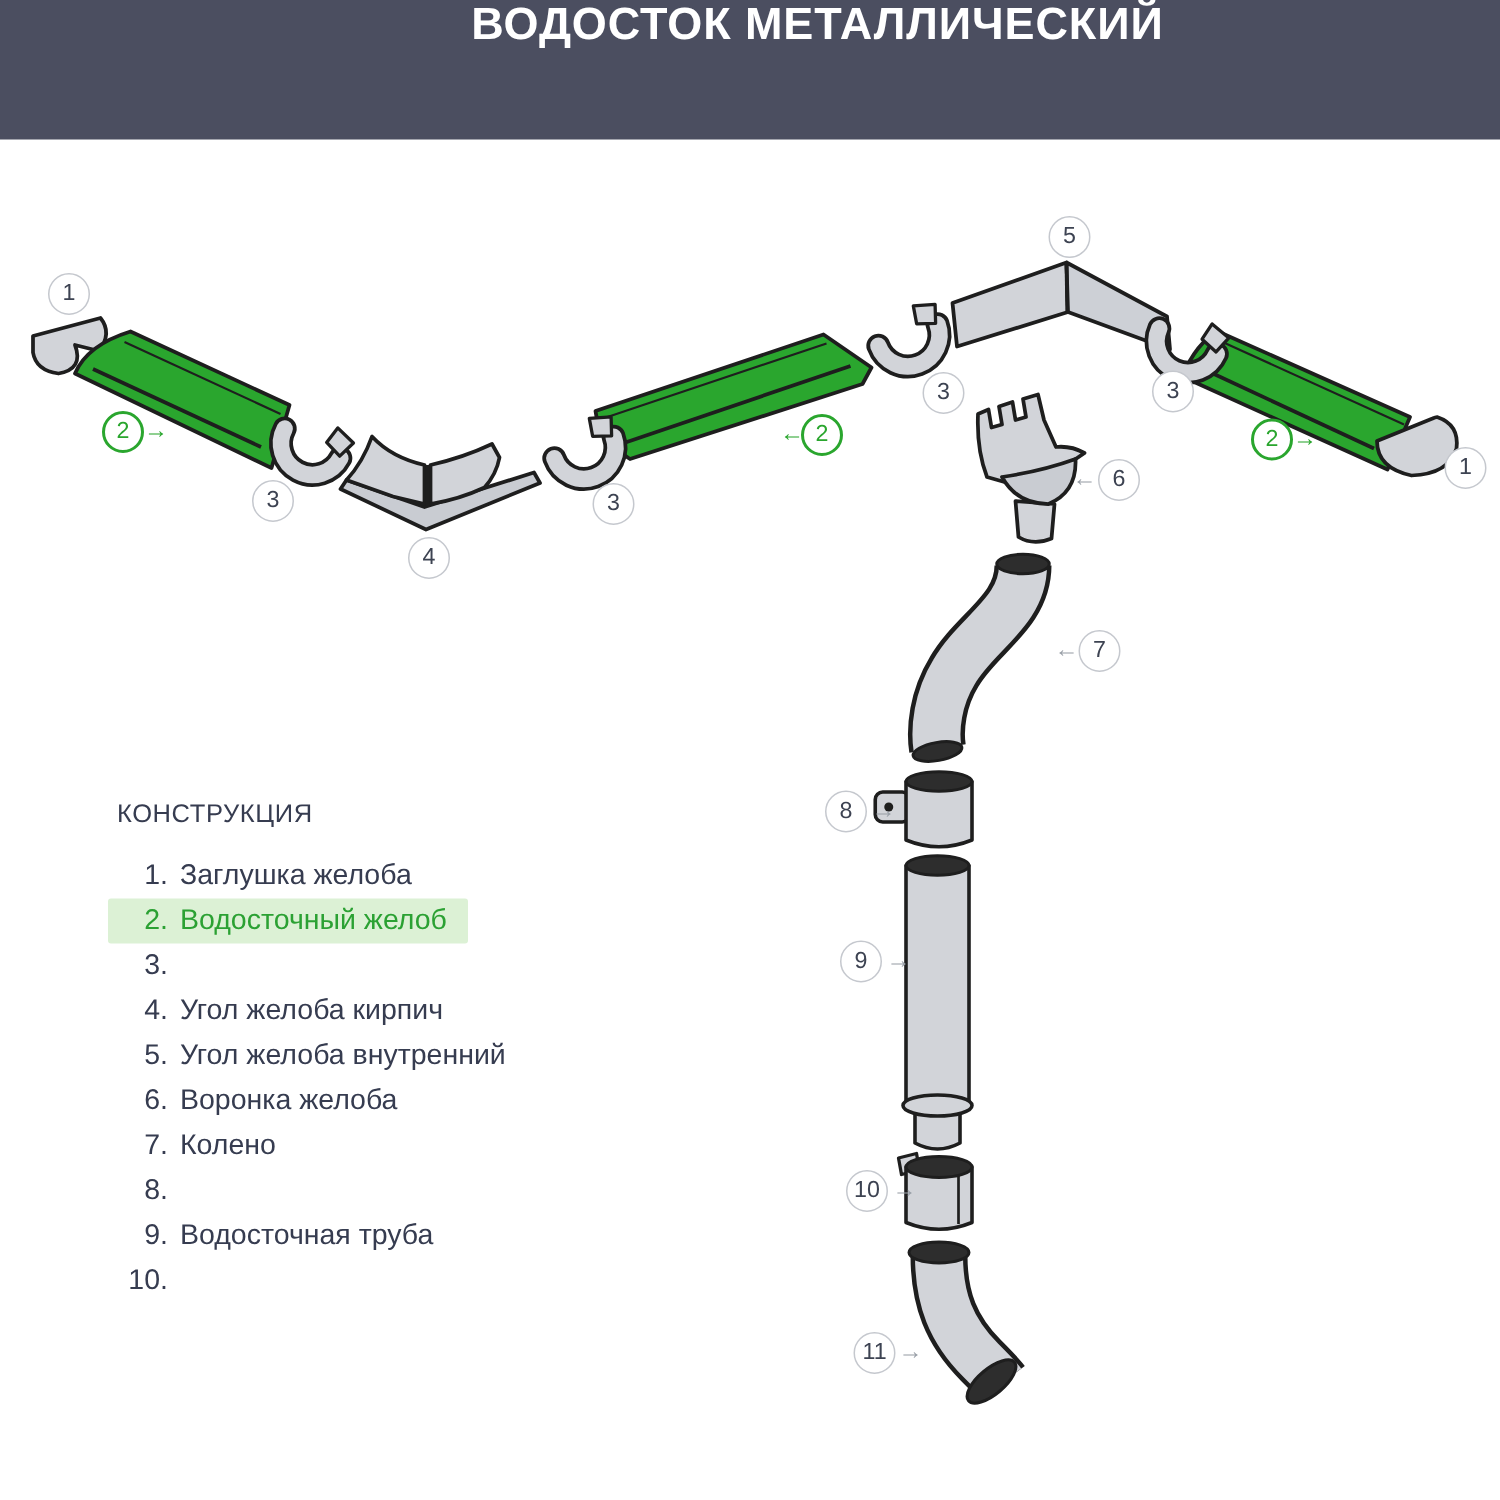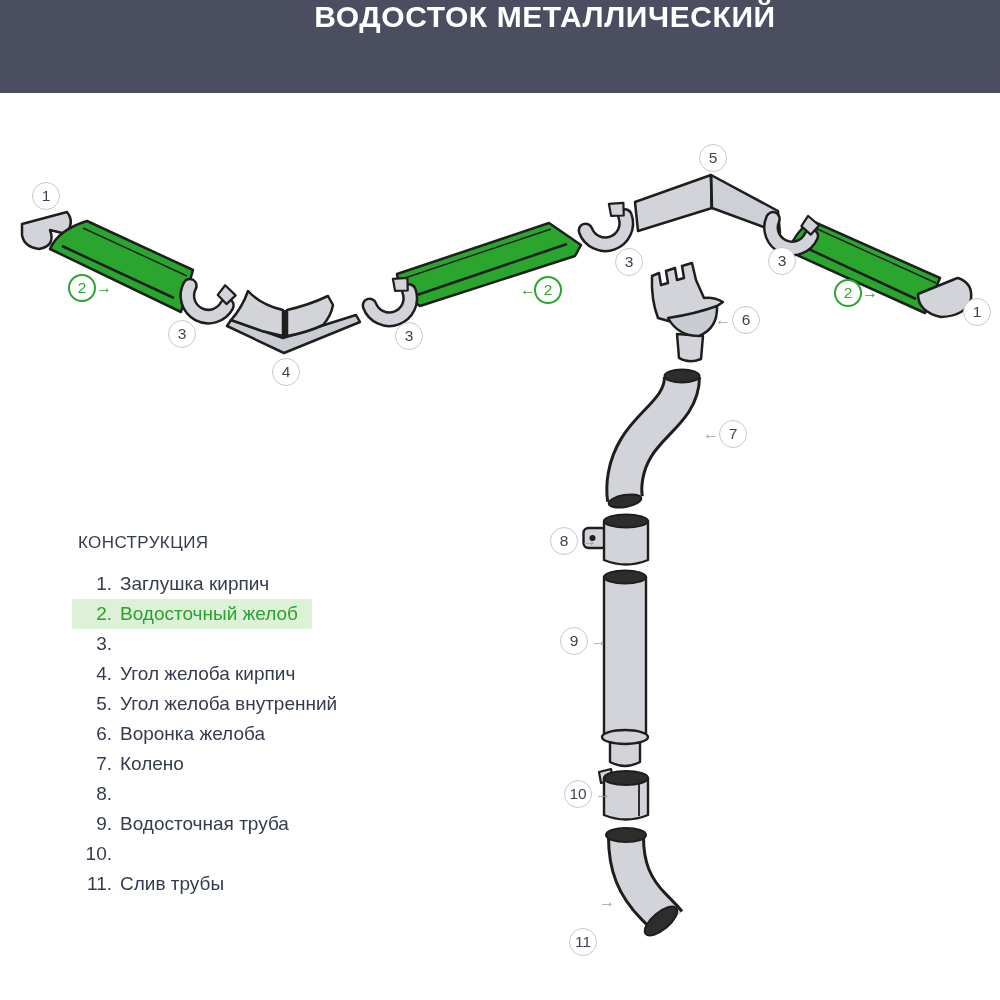--- a/index.html
+++ b/index.html
@@ -191,31 +191,31 @@
   </div>
 <span class="arrow" style="left:589px;top:541px">→</span>
 <div class="callout" style="left:560px;top:627px">
     <span>9</span>
   </div>
 <span class="arrow" style="left:599px;top:641px">→</span>
 <div class="callout" style="left:564px;top:780px">
     <span>10</span>
   </div>
 <span class="arrow" style="left:603px;top:794px">→</span>
-<div class="callout" style="left:569px;top:928px">
+<div class="callout" style="left:569px;top:888px">
     <span>11</span>
   </div>
 <span class="arrow" style="left:607px;top:902px">→</span>
 
 <div class="legend">
   <div class="legend-title">КОНСТРУКЦИЯ</div>
   <div class="legend-list">
     <div class="legend-row">
         <span class="num">1.</span>
-        <span class="lbl">Заглушка кирпич</span>
+        <span class="lbl">Заглушка желоба</span>
       </div>
     <div class="legend-row highlighted">
         <span class="num">2.</span>
         <span class="lbl">Водосточный желоб</span>
       </div>
     <div class="legend-row">
         <span class="num">3.</span>
       </div>
     <div class="legend-row">
         <span class="num">4.</span>
@@ -236,18 +236,14 @@
     <div class="legend-row">
         <span class="num">8.</span>
       </div>
     <div class="legend-row">
         <span class="num">9.</span>
         <span class="lbl">Водосточная труба</span>
       </div>
     <div class="legend-row">
         <span class="num">10.</span>
       </div>
-    <div class="legend-row">
-        <span class="num">11.</span>
-        <span class="lbl">Слив трубы</span>
-      </div>
   </div>
 </div>
 
 </body></html>

